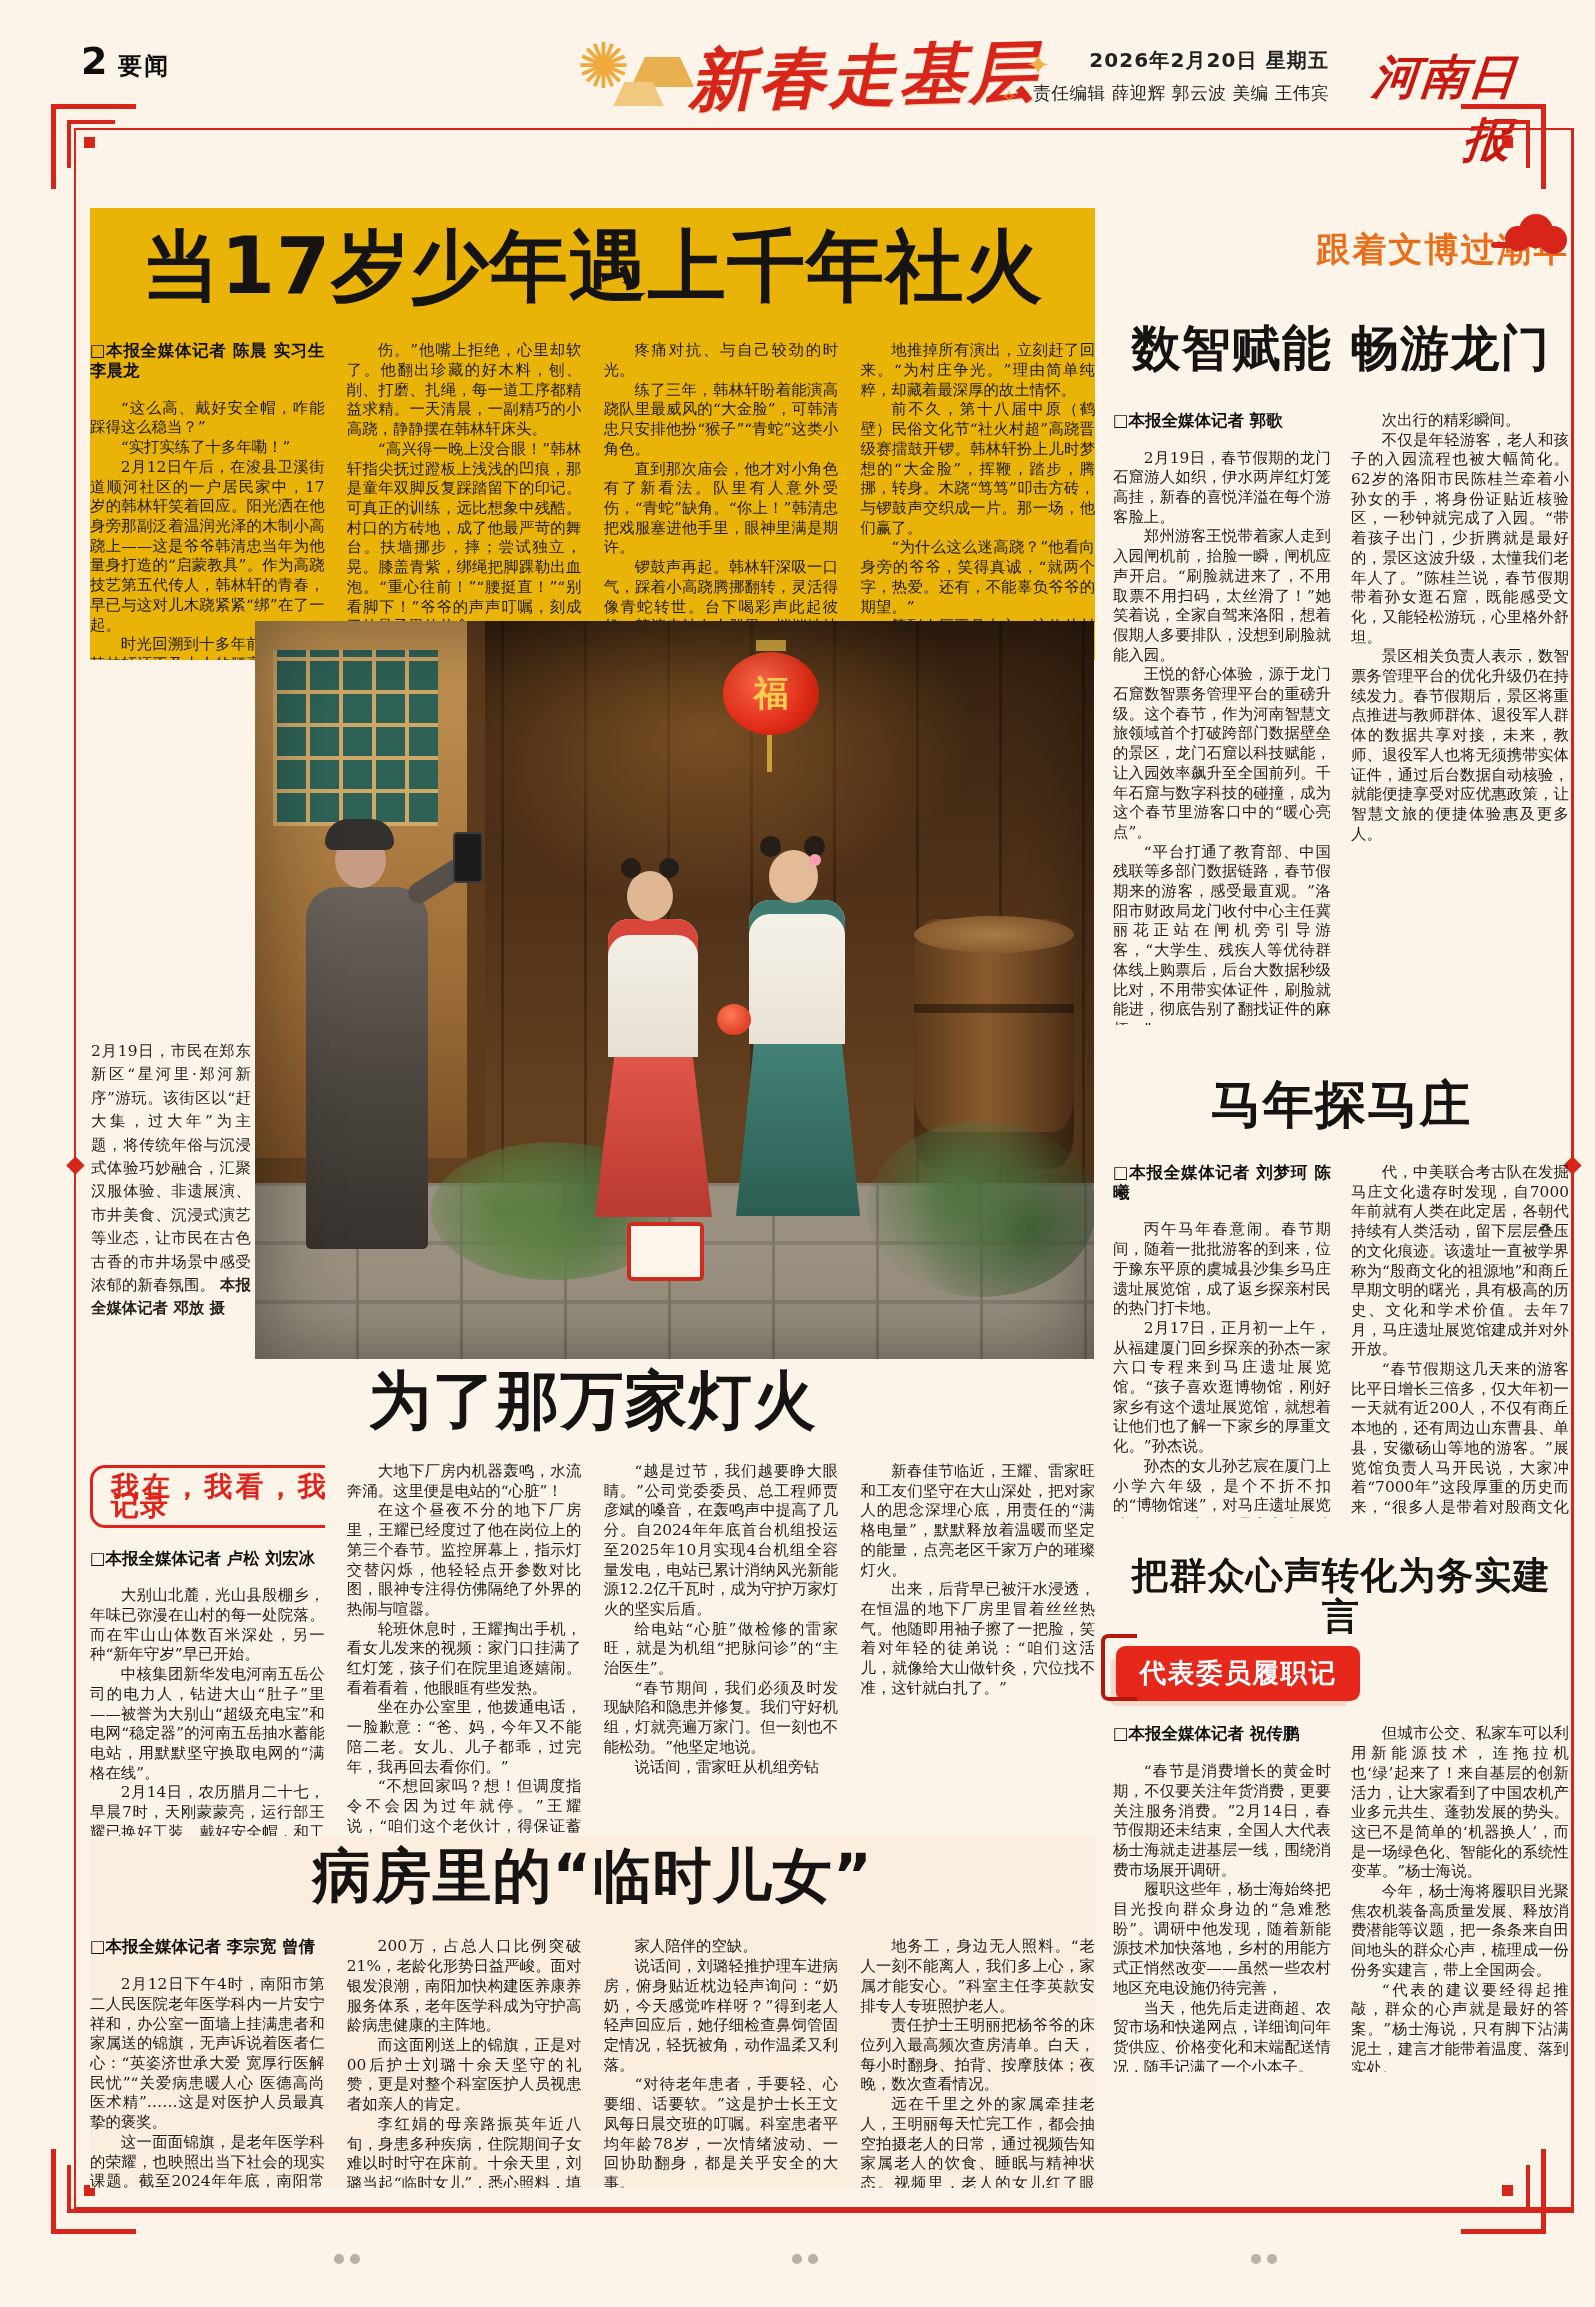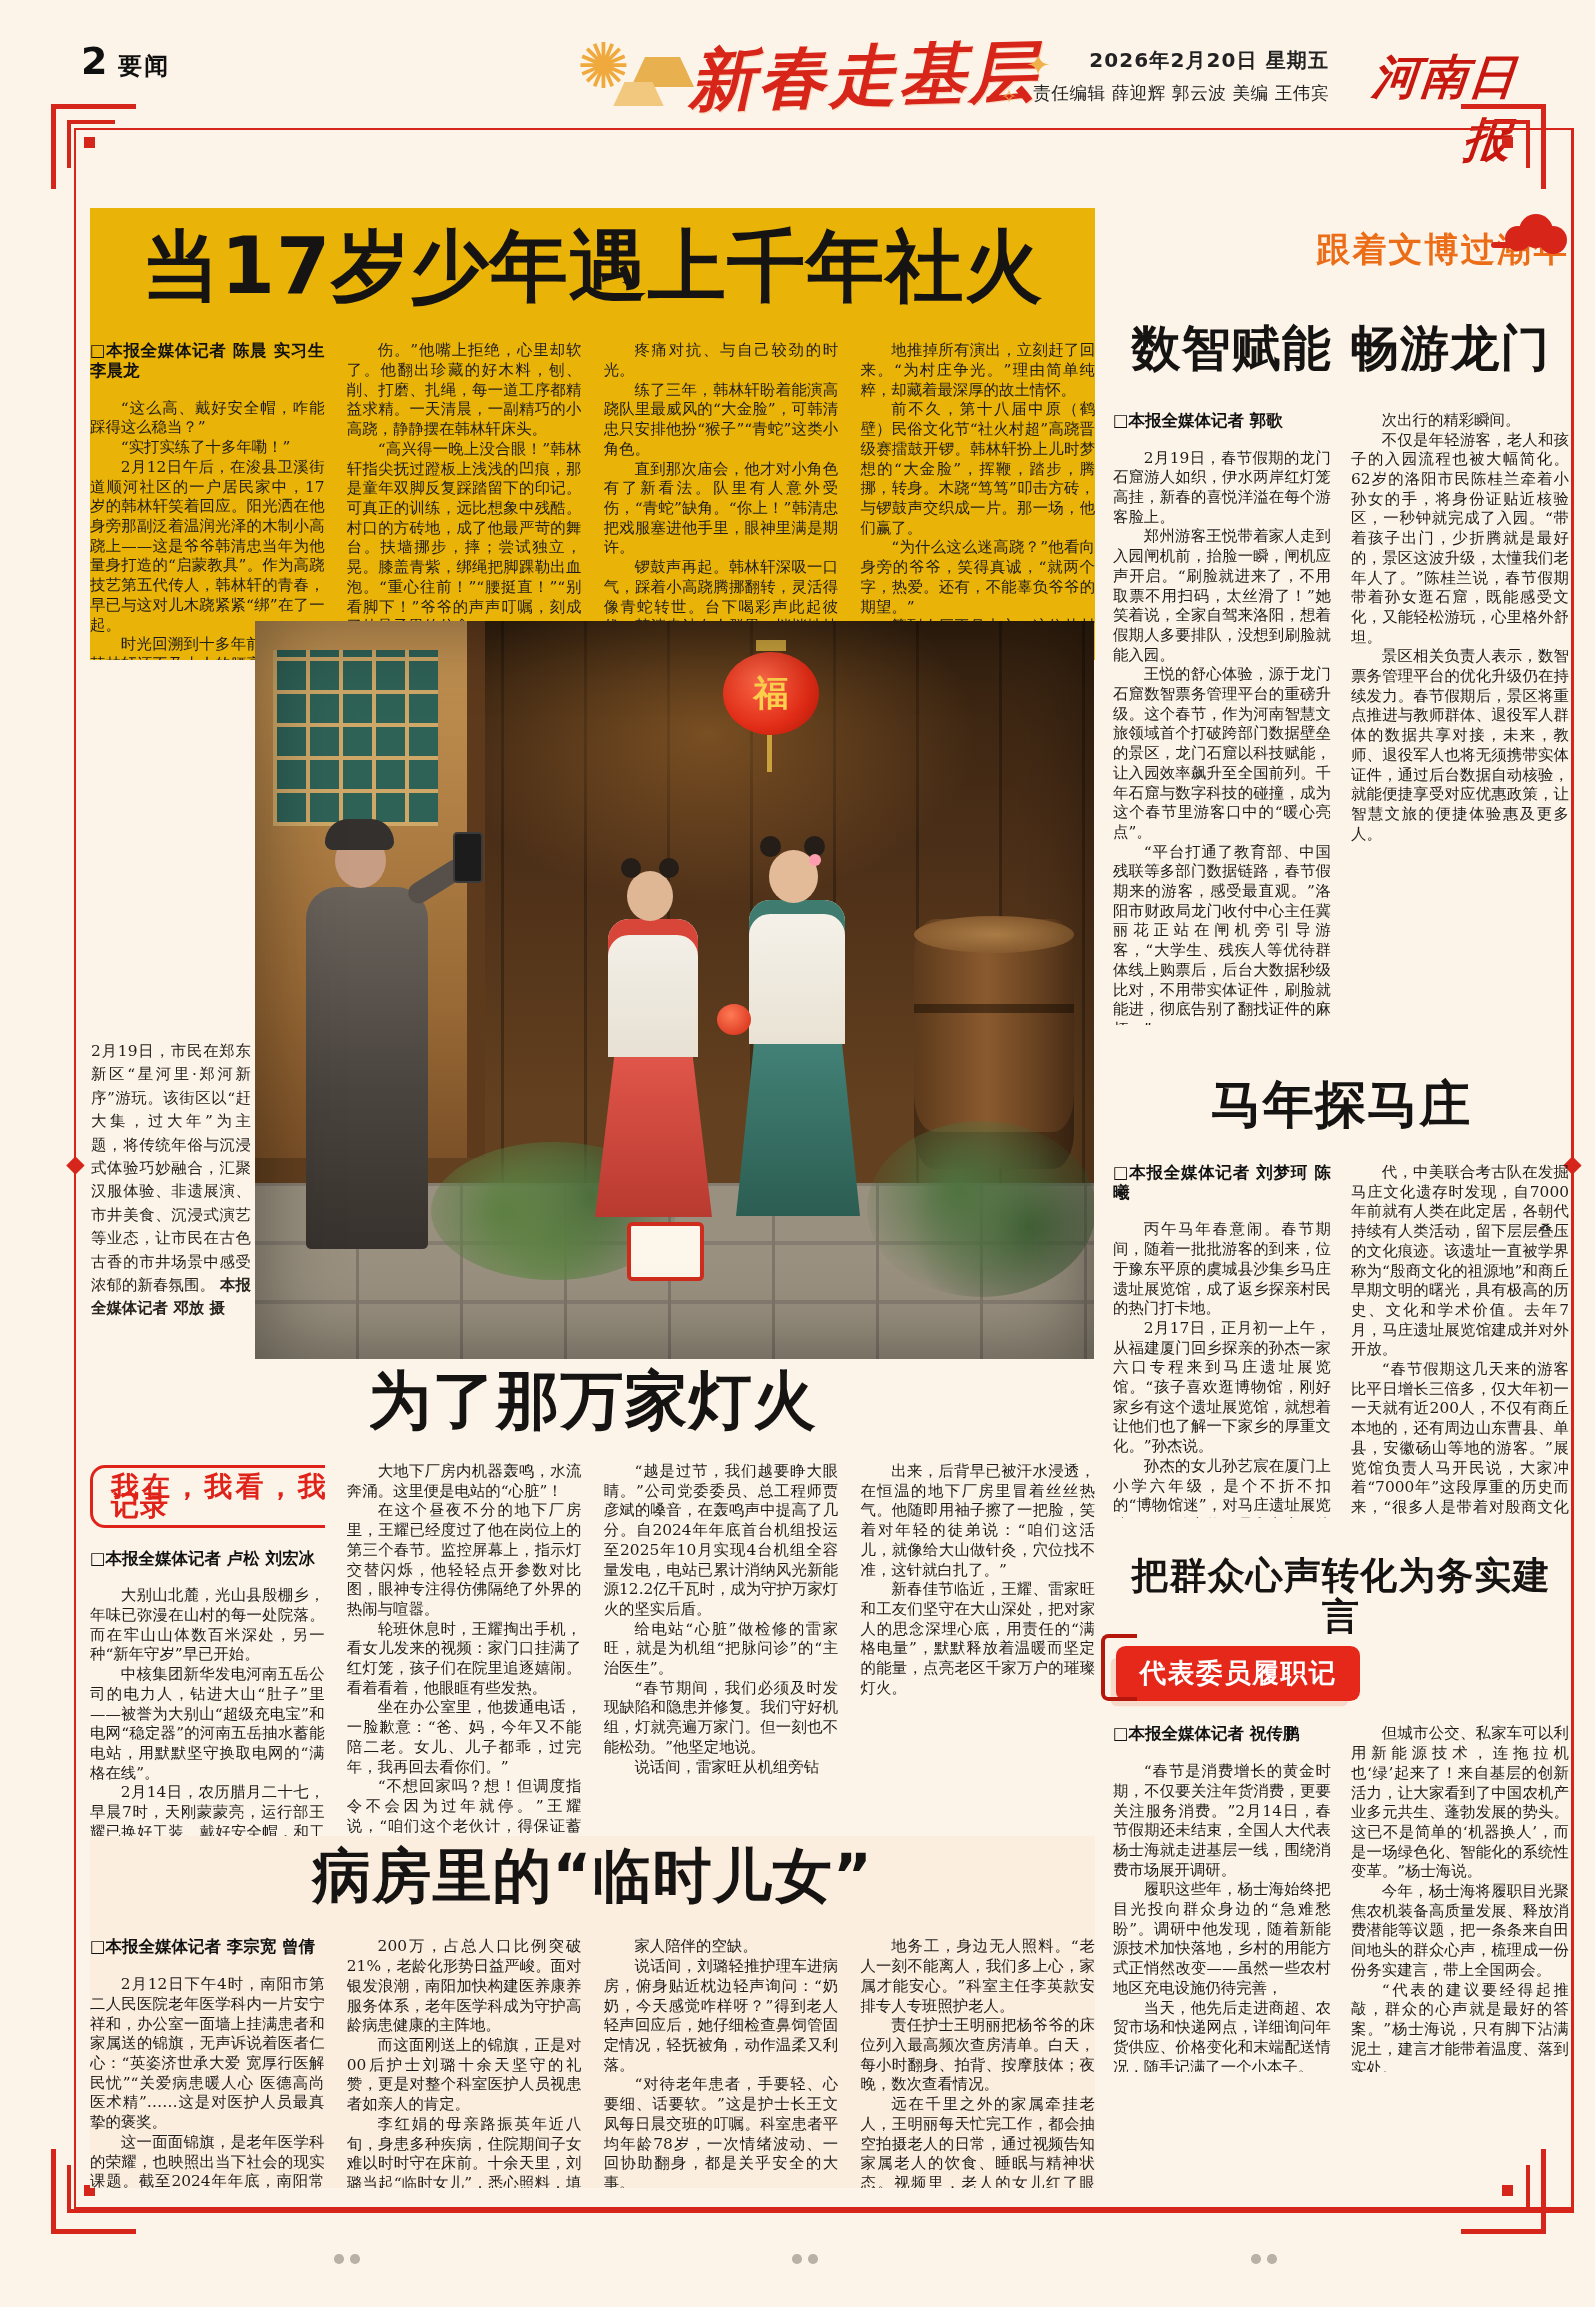--- a/index.html
+++ b/index.html
@@ -321,22 +321,22 @@
     <div class="col">
         <div>
           <p>“越是过节，我们越要睁大眼睛。”公司党委委员、总工程师贾彦斌的嗓音，在轰鸣声中提高了几分。自2024年年底首台机组投运至2025年10月实现4台机组全容量发电，电站已累计消纳风光新能源12.2亿千瓦时，成为守护万家灯火的坚实后盾。</p>
           <p>给电站“心脏”做检修的雷家旺，就是为机组“把脉问诊”的“主治医生”。</p>
           <p>“春节期间，我们必须及时发现缺陷和隐患并修复。我们守好机组，灯就亮遍万家门。但一刻也不能松劲。”他坚定地说。</p>
           <p>说话间，雷家旺从机组旁钻</p>
         </div>
       </div>
     <div class="col">
         <div>
+          <p>新春佳节临近，王耀、雷家旺和工友们坚守在大山深处，把对家人的思念深埋心底，用责任的“满格电量”，默默释放着温暖而坚定的能量，点亮老区千家万户的璀璨灯火。</p>
           <p>出来，后背早已被汗水浸透，在恒温的地下厂房里冒着丝丝热气。他随即用袖子擦了一把脸，笑着对年轻的徒弟说：“咱们这活儿，就像给大山做针灸，穴位找不准，这针就白扎了。”</p>
-          <p>新春佳节临近，王耀、雷家旺和工友们坚守在大山深处，把对家人的思念深埋心底，用责任的“满格电量”，默默释放着温暖而坚定的能量，点亮老区千家万户的璀璨灯火。</p>
         </div>
       </div>
   </div>
 </section>
 
 <section class="abs bottom-art">
   <h2 class="sec-title">病房里的“临时儿女”</h2>
   <div class="cols">
     <div class="col">
       <div class="byline">□本报全媒体记者 李宗宽 曾倩</div>

